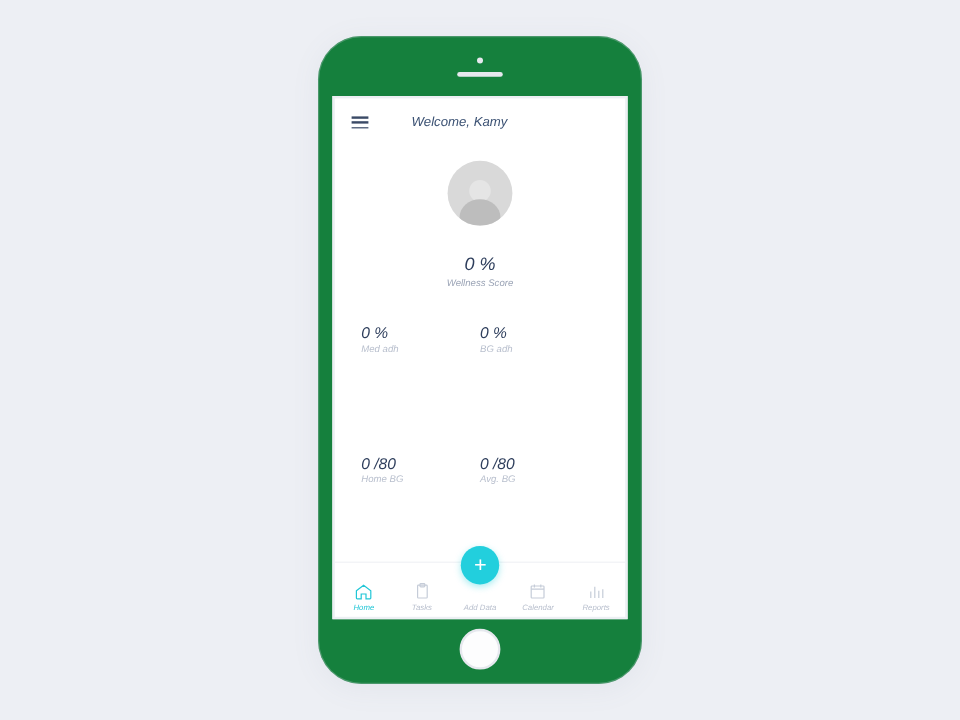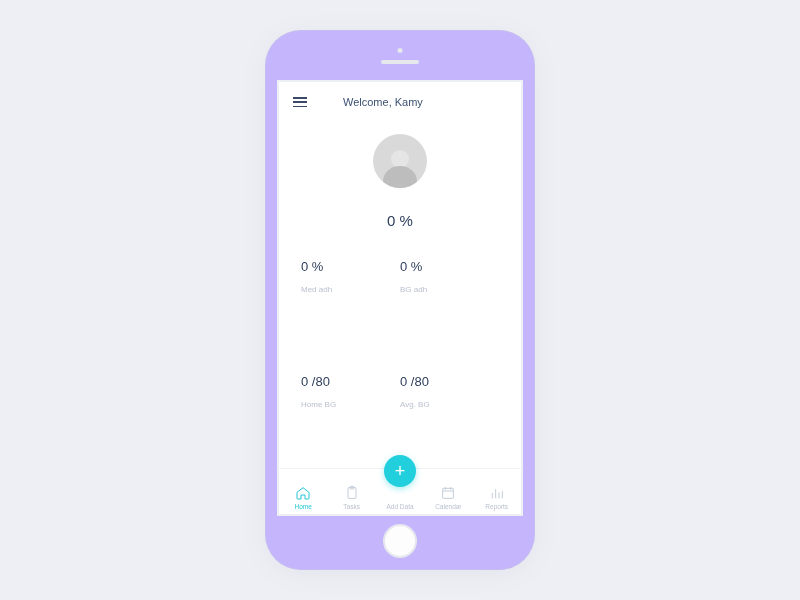--- a/index.html
+++ b/index.html
@@ -7,25 +7,26 @@
   body {
     background: #edeff4;
     font-family: -apple-system, "Helvetica Neue", Arial, sans-serif;
     display: flex;
     align-items: center;
     justify-content: center;
   }
   .phone-frame {
     width: 270px;
     height: 540px;
-    background: #c4b5fd;
+    background: #15803d;
     border-radius: 36px;
     box-shadow: 0 4px 24px rgba(120,130,150,0.08), inset 0 0 0 1px rgba(200,205,215,0.3);
     position: relative;
     padding: 50px 12px 54px 12px;
+    font-style: italic;
   }
   .speaker {
     position: absolute;
     top: 30px;
     left: 50%;
     transform: translateX(-50%);
     width: 38px;
     height: 4px;
     background: #e6e8ee;
     border-radius: 3px;
@@ -102,21 +103,21 @@
     margin-top: 30px;
     flex: 1;
     display: grid;
     grid-template-columns: 1fr 1fr;
     grid-template-rows: 1fr 1fr;
     padding: 0 22px 8px;
     row-gap: 28px;
   }
   .stat { }
   .stat .val { font-size:13px; color:#2e3e5c; font-weight:500; }
-  .stat .lbl { font-size:8px; color:#b8bfcd; margin-top:11px; }
+  .stat .lbl { font-size:8px; color:#b8bfcd; margin-top:1px; }
   
   .tabbar {
     height: 46px;
     border-top: 1px solid #f0f2f6;
     display:flex;
     align-items:flex-end;
     justify-content: space-around;
     position: relative;
     padding-bottom: 4px;
   }
@@ -162,20 +163,21 @@
       </div>
       <div class="welcome">Welcome, Kamy</div>
     </div>
 
     <div class="avatar-wrap">
       <div class="avatar"></div>
     </div>
 
     <div class="wellness">
       <div class="score-value">0 %</div>
+      <div class="score-label">Wellness Score</div>
     </div>
 
     <div class="stats">
       <div class="stat">
         <div class="val">0 %</div>
         <div class="lbl">Med adh</div>
       </div>
       <div class="stat">
         <div class="val">0 %</div>
         <div class="lbl">BG adh</div>

